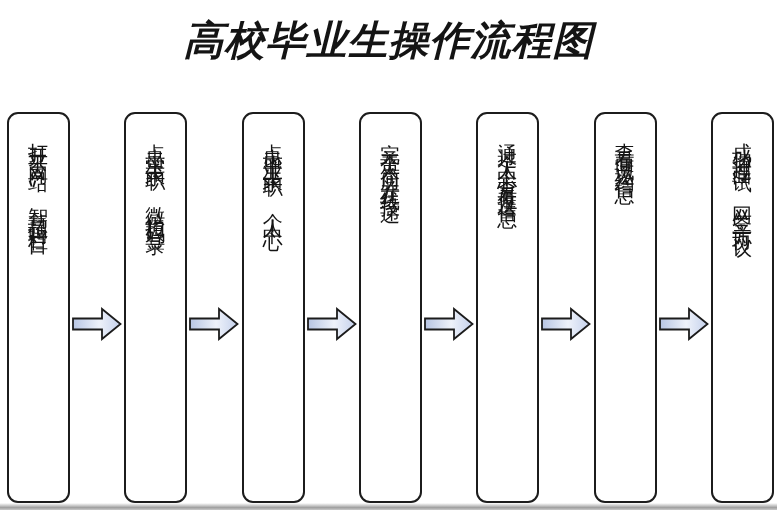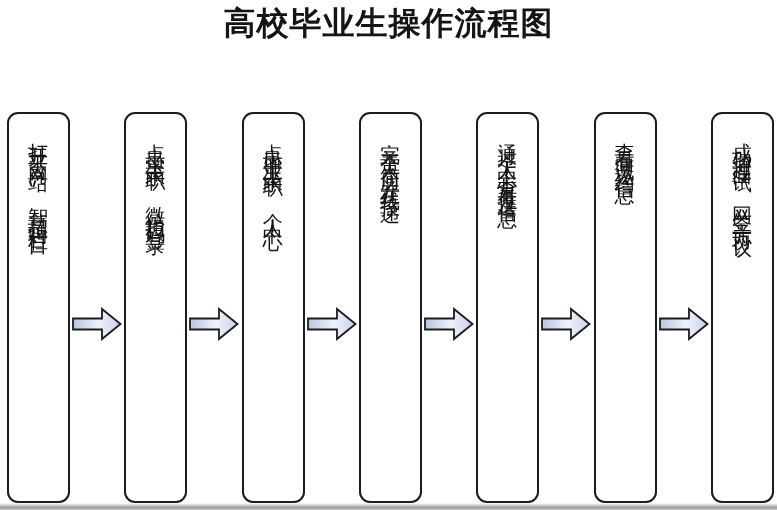--- a/index.html
+++ b/index.html
@@ -16,28 +16,29 @@
   }
   .canvas {
     position: relative;
     width: 777px;
     height: 510px;
     background: var(--bg);
     overflow: hidden;
   }
   .title {
     position: absolute;
-    top: 2px;
+    top: 13px;
     left: 0;
     width: 100%;
     text-align: center;
-    font-size: 32px;
+    font-size: 40px;
     font-weight: bold;
     letter-spacing: 1px;
     color: var(--text);
+    font-style: italic;
   }
   .flow {
     position: absolute;
     top: 112px;
     left: 7px;
     right: 3px;
     height: 391px;
     display: flex;
     justify-content: space-between;
     align-items: stretch;

